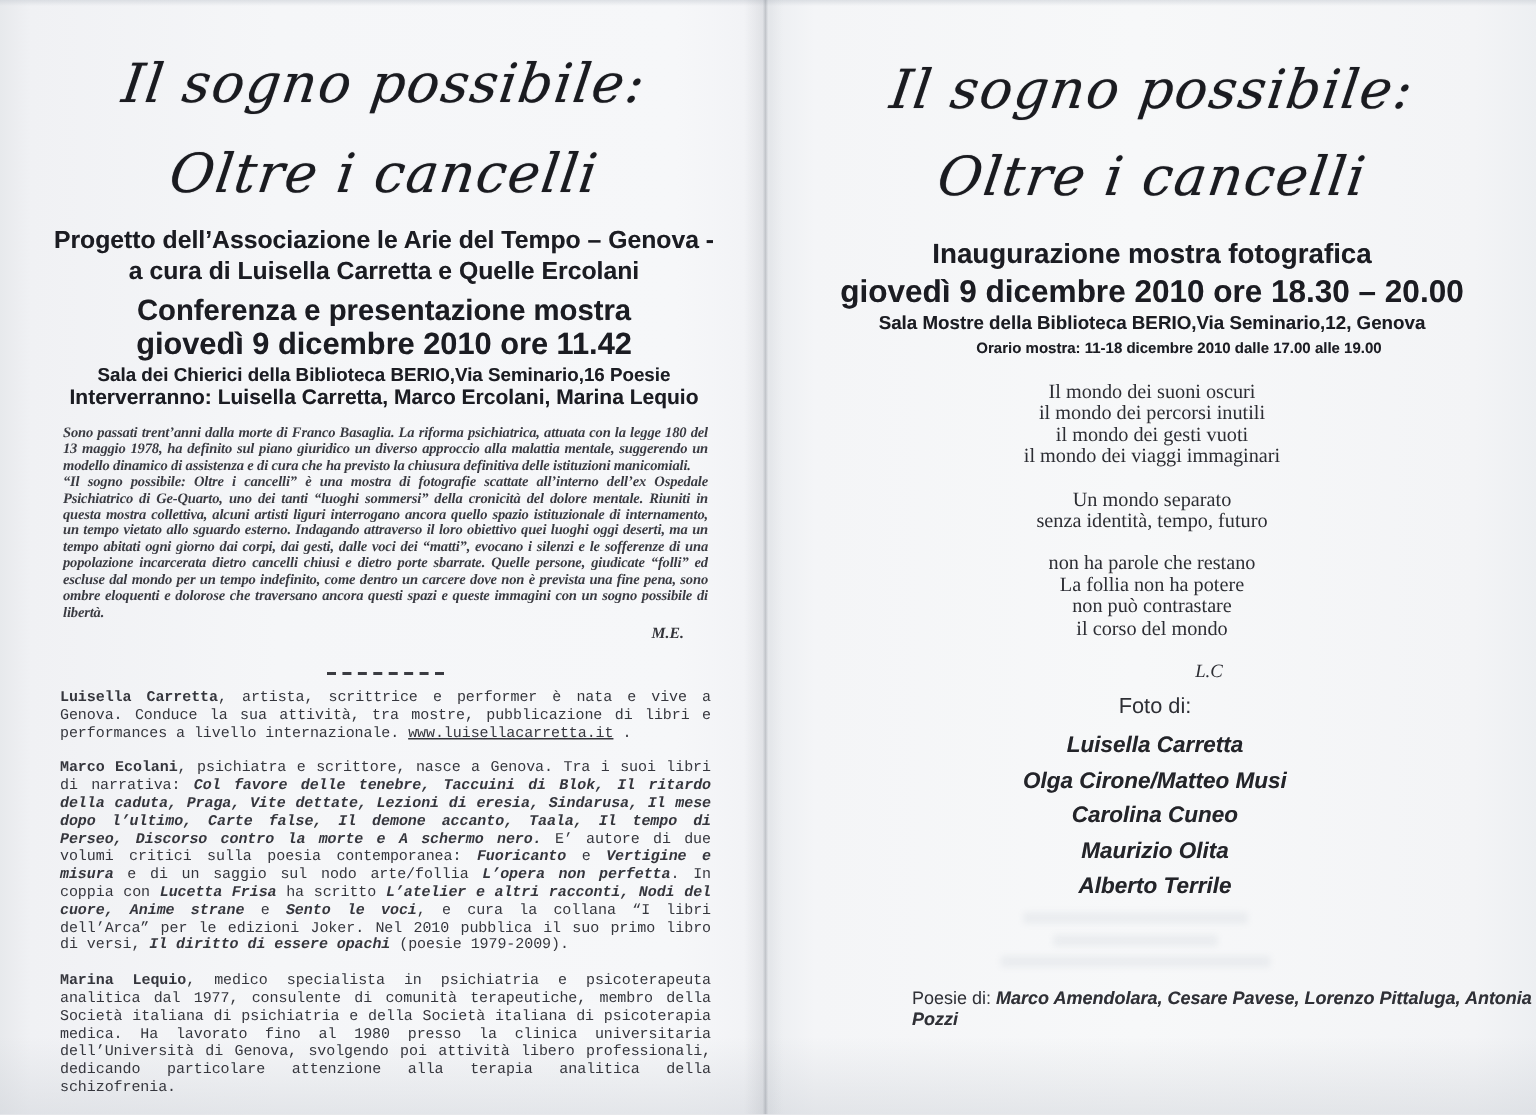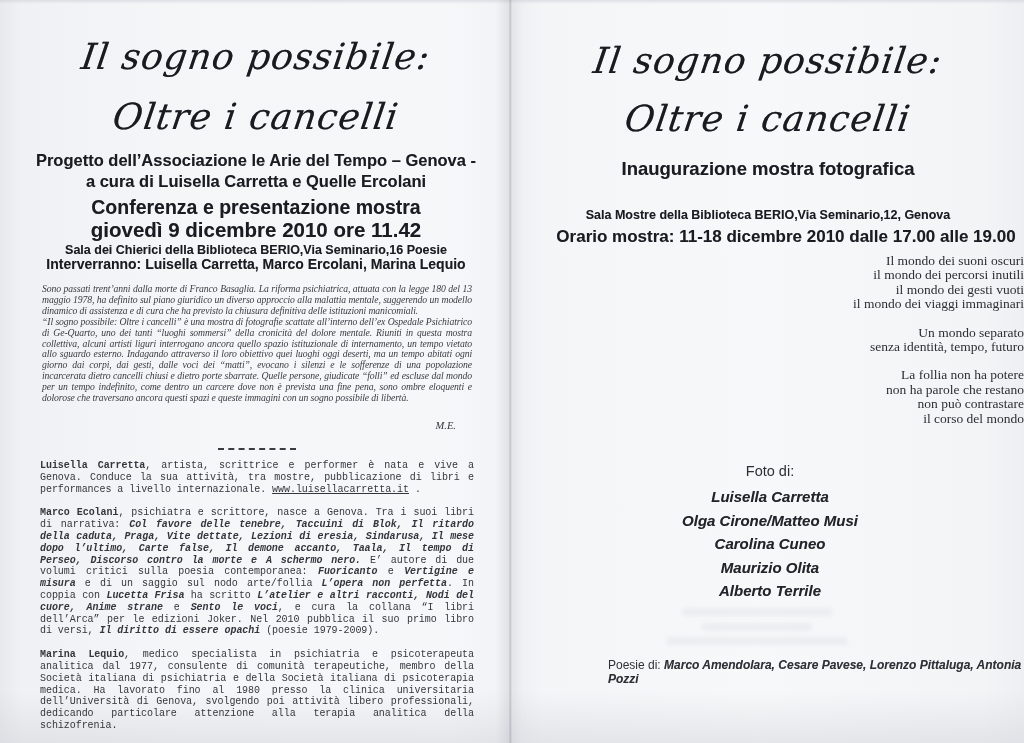--- a/index.html
+++ b/index.html
@@ -28,40 +28,40 @@
 
   
   .l-t1{top:36px;}
   .l-t2{top:96px;}
   .l-project{top:150px;font-size:16.5px;line-height:21px;}
   .l-conf1{top:196px;font-size:19.5px;}
   .l-conf2{top:218px;font-size:20.5px;}
   .l-venue{top:243px;font-size:12.5px;}
   .l-speakers{top:256px;font-size:14px;}
 
-  .essay{position:absolute;top:284px;left:42px;width:430px;}
+  .essay{position:absolute;top:284px;left:42px;width:430px;font-weight:bold;}
   .essay p{margin:0;font-family:"Liberation Serif",serif;font-style:italic;
     font-size:9.7px;line-height:10.9px;letter-spacing:-0.1px;text-align:justify;color:#3a3b42;}
   .essay .sig{text-align:right;padding-right:16px;font-family:"Liberation Serif",serif;
-    font-style:italic;font-size:10.5px;margin-top:16px;color:#34353b;}
+    font-style:italic;font-size:10.5px;margin-top:2px;color:#34353b;}
 
   .bios-block{position:absolute;top:448px;left:40px;width:434px;}
   .dashes{width:78px;margin:0 auto 10px;border-top:2px dashed #3b3c42;}
   .bio{margin:0 0 12px;font-family:Liberation Mono, monospace;font-size:10px;line-height:11.8px;
     letter-spacing:-0.05px;text-align:justify;color:#35363d;}
 
   
   .r-t1{top:40px;}
   .r-t2{top:98px;}
   .r-inaug{top:158px;font-size:18.5px;}
   .r-date{top:183px;font-size:21px;}
   .r-venue{top:208px;font-size:12.5px;}
-  .r-hours{top:227px;font-size:17px;padding-left:36px;}
+  .r-hours{top:227px;font-size:10px;padding-left:36px;}
 
-  .poem{position:absolute;top:254px;left:0;right:0;text-align:right;
+  .poem{position:absolute;top:254px;left:0;right:0;text-align:center;
     font-family:"Liberation Serif",serif;font-size:13.5px;color:#2d2e34;}
   .poem .line{line-height:14.4px;}
   .poem .stanza{margin-bottom:14px;}
   .poem .psig{font-style:italic;font-size:12.5px;margin-top:11px;transform:translateX(38px);}
 
   .photos{position:absolute;top:463px;left:4px;right:0;text-align:center;}
   .photos .heading{font-size:14.5px;color:#2e2f35;margin-bottom:6px;}
   .photos .name{font-weight:bold;font-style:italic;font-size:15px;line-height:23.5px;color:#232429;
     text-shadow:0 0 .4px rgba(20,20,30,.3);}
 
@@ -105,37 +105,38 @@
       <p class="bio"><span style="font-weight: bold;">Marco Ecolani</span><span>, psichiatra e scrittore, nasce a Genova. Tra i suoi libri di narrativa: </span><span style="font-weight: bold; font-style: italic;">Col favore delle tenebre, Taccuini di Blok, Il ritardo della caduta, Praga, Vite dettate, Lezioni di eresia, Sindarusa, Il mese dopo l’ultimo, Carte false, Il demone accanto, Taala, Il tempo di Perseo, Discorso contro la morte e A schermo nero.</span><span> E’ autore di due volumi critici sulla poesia contemporanea: </span><span style="font-weight: bold; font-style: italic;">Fuoricanto</span><span> e </span><span style="font-weight: bold; font-style: italic;">Vertigine e misura</span><span> e di un saggio sul nodo arte/follia </span><span style="font-weight: bold; font-style: italic;">L’opera non perfetta</span><span>. In coppia con </span><span style="font-weight: bold; font-style: italic;">Lucetta Frisa</span><span> ha scritto </span><span style="font-weight: bold; font-style: italic;">L’atelier e altri racconti, Nodi del cuore, Anime strane</span><span> e </span><span style="font-weight: bold; font-style: italic;">Sento le voci</span><span>, e cura la collana “I libri dell’Arca” per le edizioni Joker. Nel 2010 pubblica il suo primo libro di versi, </span><span style="font-weight: bold; font-style: italic;">Il diritto di essere opachi</span><span> (poesie 1979-2009).</span></p>
       <p class="bio"><span style="font-weight: bold;">Marina Lequio</span><span>, medico specialista in psichiatria e psicoterapeuta analitica dal 1977, consulente di comunità terapeutiche, membro della Società italiana di psichiatria e della Società italiana di psicoterapia medica. Ha lavorato fino al 1980 presso la clinica universitaria dell’Università di Genova, svolgendo poi attività libero professionali, dedicando particolare attenzione alla terapia analitica della schizofrenia.</span></p>
     </div>
   </section>
 
   <section class="page right">
     <div class="abs script-title r-t1">Il sogno possibile:</div>
     <div class="abs script-title r-t2">Oltre i cancelli</div>
 
     <div class="abs bold-sans r-inaug">Inaugurazione mostra fotografica</div>
+    <div class="abs bold-sans r-date">giovedì 9 dicembre 2010 ore 18.30 – 20.00</div>
     <div class="abs bold-sans r-venue">Sala Mostre della Biblioteca BERIO,Via Seminario,12, Genova</div>
     <div class="abs bold-sans r-hours">Orario mostra: 11-18 dicembre 2010 dalle 17.00 alle 19.00</div>
 
     <div class="poem">
       <div class="stanza">
         <div class="line">Il mondo dei suoni oscuri</div>
         <div class="line">il mondo dei percorsi inutili</div>
         <div class="line">il mondo dei gesti vuoti</div>
         <div class="line">il mondo dei viaggi immaginari</div>
       </div>
       <div class="stanza">
         <div class="line">Un mondo separato</div>
         <div class="line">senza identità, tempo, futuro</div>
       </div>
       <div class="stanza">
+        <div class="line">non ha parole che restano</div>
         <div class="line">La follia non ha potere</div>
-        <div class="line">non ha parole che restano</div>
         <div class="line">non può contrastare</div>
         <div class="line">il corso del mondo</div>
       </div>
       <div class="psig">L.C</div>
     </div>
 
     <div class="photos">
       <div class="heading">Foto di:</div>
       <div class="name">Luisella Carretta</div>
       <div class="name">Olga Cirone/Matteo Musi</div>

